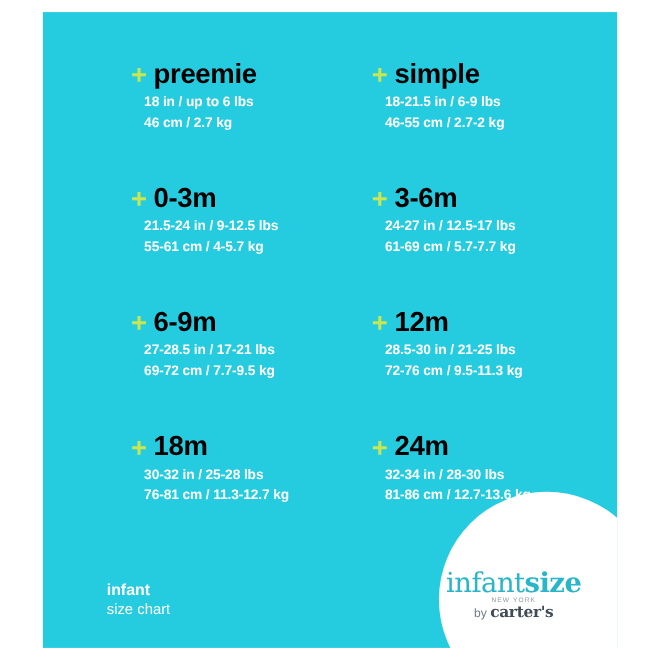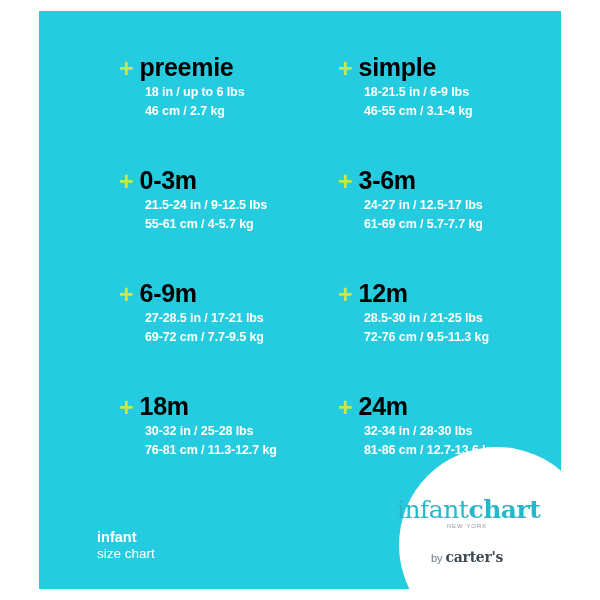--- a/index.html
+++ b/index.html
@@ -64,21 +64,21 @@
     font-size: 25px;
     font-weight: bold;
     line-height: 1;
     letter-spacing: -0.3px;
   }
   .detail {
     color: #ffffff;
     font-size: 12.5px;
     font-weight: bold;
     line-height: 1.55;
-    margin-left: 26px;
+    margin-left: 12px;
     letter-spacing: -0.1px;
   }
   .footer-label {
     position: absolute;
     left: 58px;
     bottom: 26px;
     color: #ffffff;
     line-height: 1.25;
   }
   .footer-label .l1 {
@@ -119,21 +119,21 @@
   }
   .logo-sub-top {
     font-size: 6px;
     color: #8e9aa3;
     letter-spacing: 1px;
     margin-top: 1px;
   }
   .logo-by {
     font-size: 11px;
     color: #6f7b85;
-    margin-top: 20px;
+    margin-top: 0;
     white-space: nowrap;
   }
   .logo-by .carters {
     font-family: "DejaVu Serif", serif;
     font-size: 14px;
     color: #3f4b55;
     font-weight: bold;
     letter-spacing: -0.3px;
   }
 </style>
@@ -153,21 +153,21 @@
         <div class="detail">18 in / up to 6 lbs</div>
         <div class="detail">46 cm / 2.7 kg</div>
       </div>
 
       <div class="cell right">
         <div class="size-head">
           <span class="plus">+</span>
           <span class="size-name">simple</span>
         </div>
         <div class="detail">18-21.5 in / 6-9 lbs</div>
-        <div class="detail">46-55 cm / 3.1-4 kg</div>
+        <div class="detail">46-55 cm / 2.7-2 kg</div>
       </div>
 
       <div class="cell">
         <div class="size-head">
           <span class="plus">+</span>
           <span class="size-name">0-3m</span>
         </div>
         <div class="detail">21.5-24 in / 9-12.5 lbs</div>
         <div class="detail">55-61 cm / 4-5.7 kg</div>
       </div>
@@ -219,19 +219,19 @@
 
     </div>
 
     <div class="footer-label">
       <span class="l1">infant</span>
       <span class="l2">size chart</span>
     </div>
 
     <div class="logo-circle"></div>
     <div class="logo-wrap">
-      <div class="logo-main"><span>infant</span><span class="bold">chart</span></div>
+      <div class="logo-main"><span>infant</span><span class="bold">size</span></div>
       <div class="logo-sub-top">NEW YORK</div>
       <div class="logo-by"><span>by</span> <span class="carters">carter's</span></div>
     </div>
 
   </div>
 </div>
 
 </body></html>

